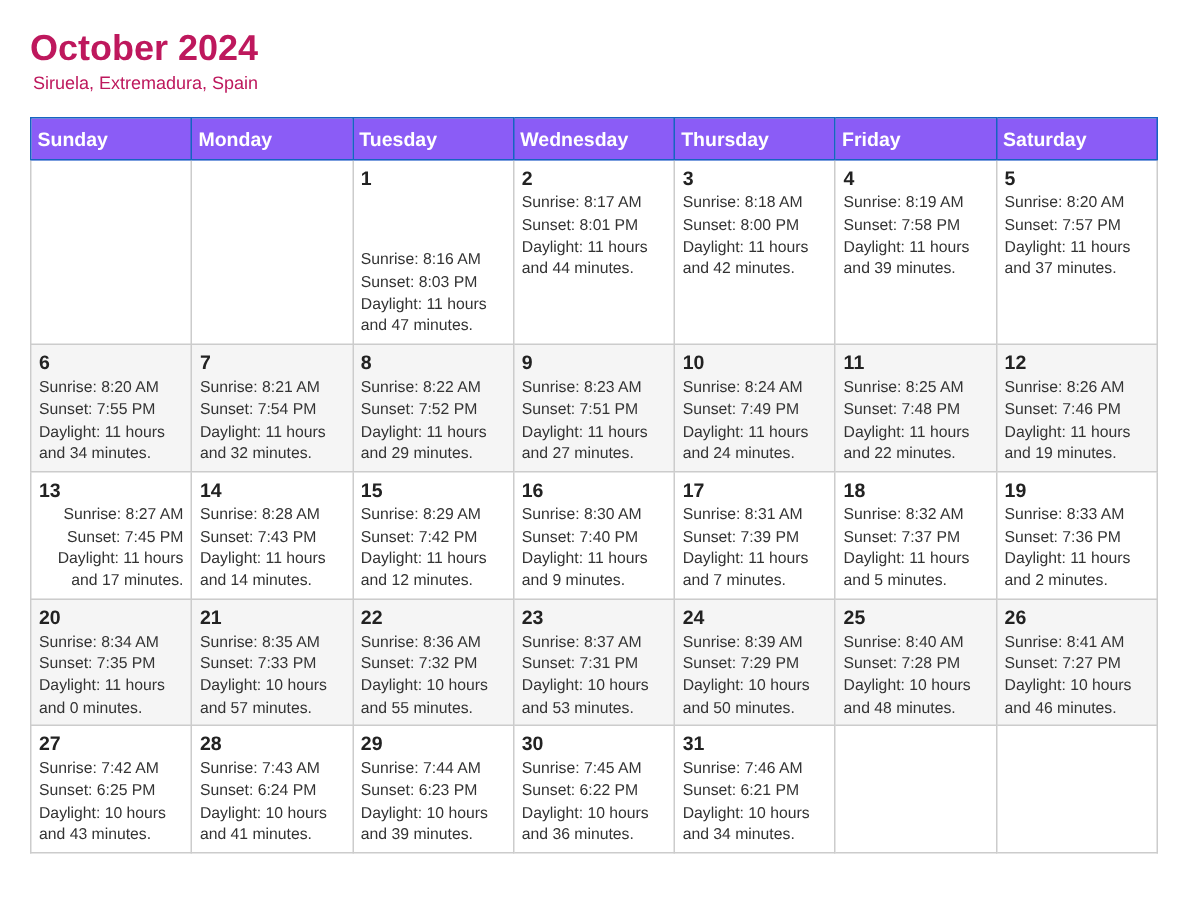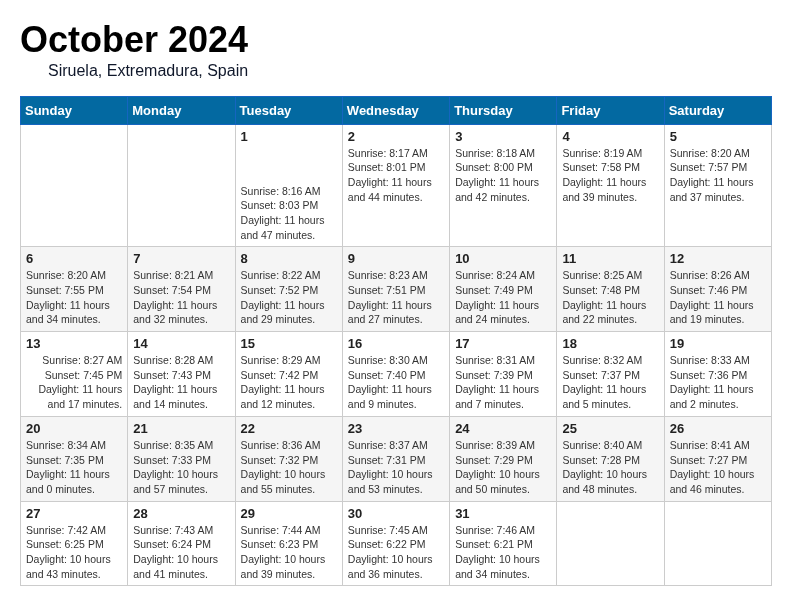--- a/index.html
+++ b/index.html
@@ -13,37 +13,37 @@
     .header {
       display: flex;
       justify-content: space-between;
       align-items: flex-start;
       margin-bottom: 16px;
     }
     .title-area {
       text-align: right;
     }
     .month-title {
-      font-size: 36px;
-      font-weight: bold;
-      color: #000000;
+      font-size: 24px;
+      font-weight: bold;
+      color: #be185d;
       line-height: 1.1;
     }
     .location {
-      font-size: 16px;
-      color: #0f172a;
+      font-size: 12px;
+      color: #be185d;
       margin-top: 2px;
     }
     .calendar {
       width: 100%;
       border-collapse: collapse;
       font-size: 11px;
     }
     .calendar th {
-      background: #0369a1;
+      background: #8b5cf6;
       color: #fff;
       padding: 6px 4px;
       text-align: left;
       font-size: 13px;
       font-weight: bold;
       border: 1px solid #1565c0;
     }
     .calendar td {
       border: 1px solid #ccc;
       vertical-align: top;

